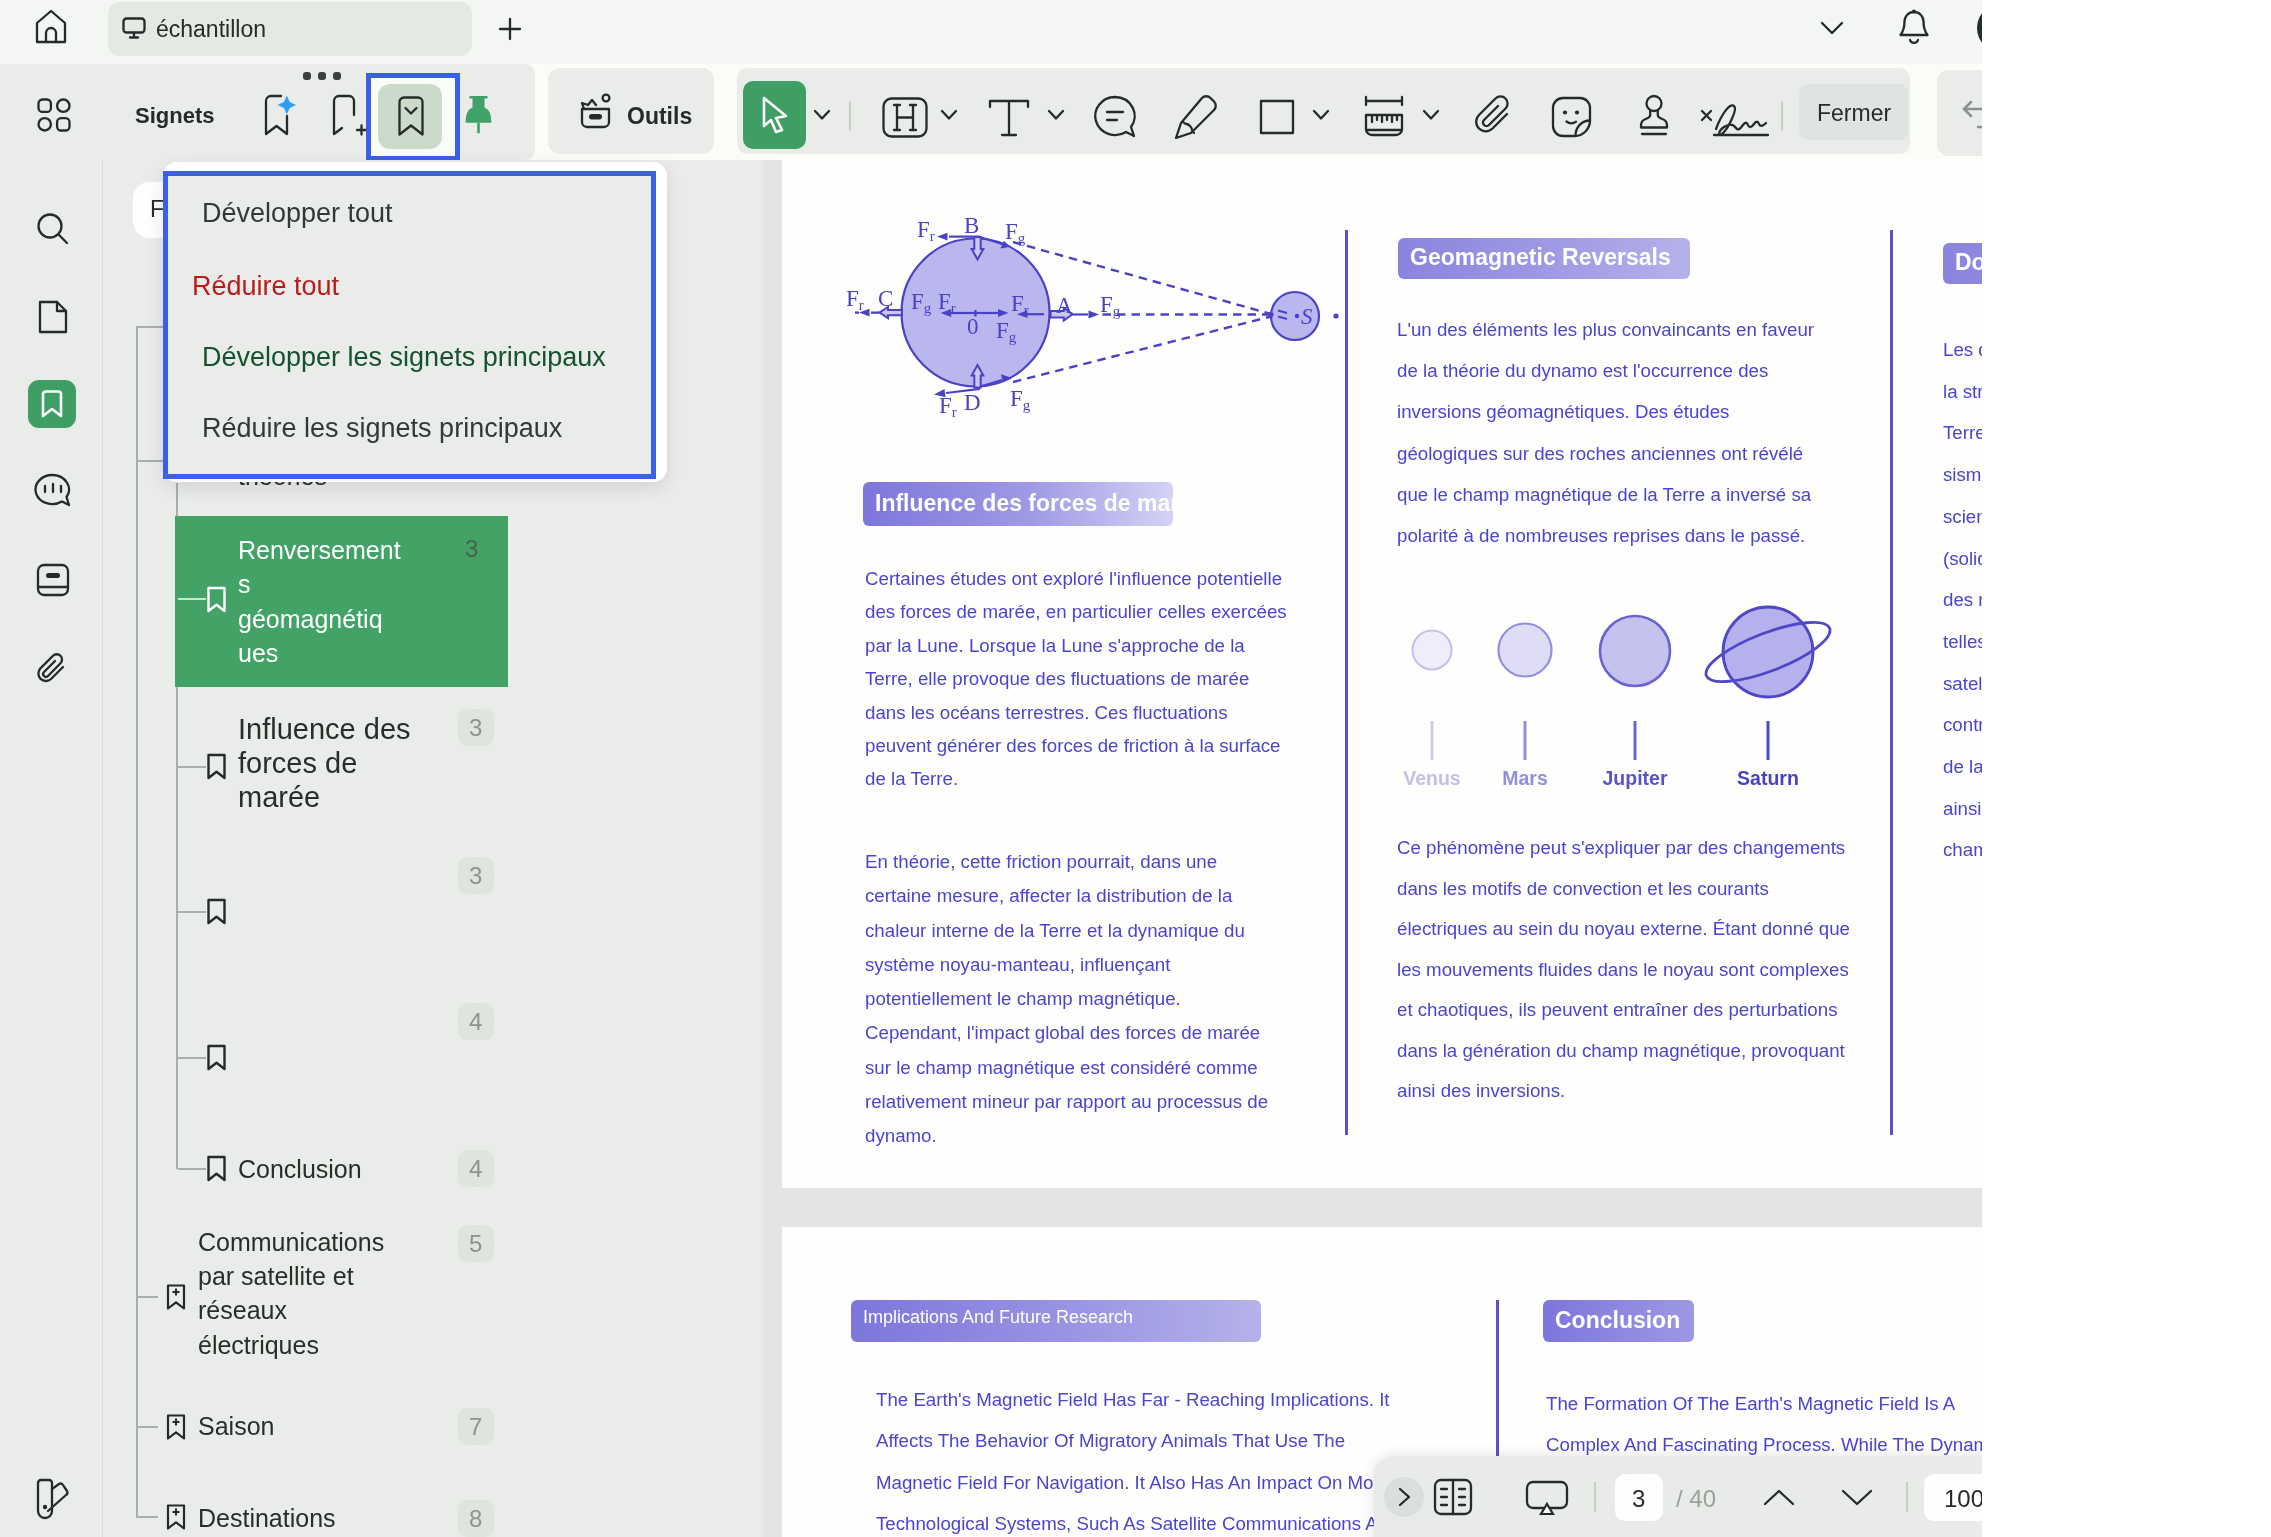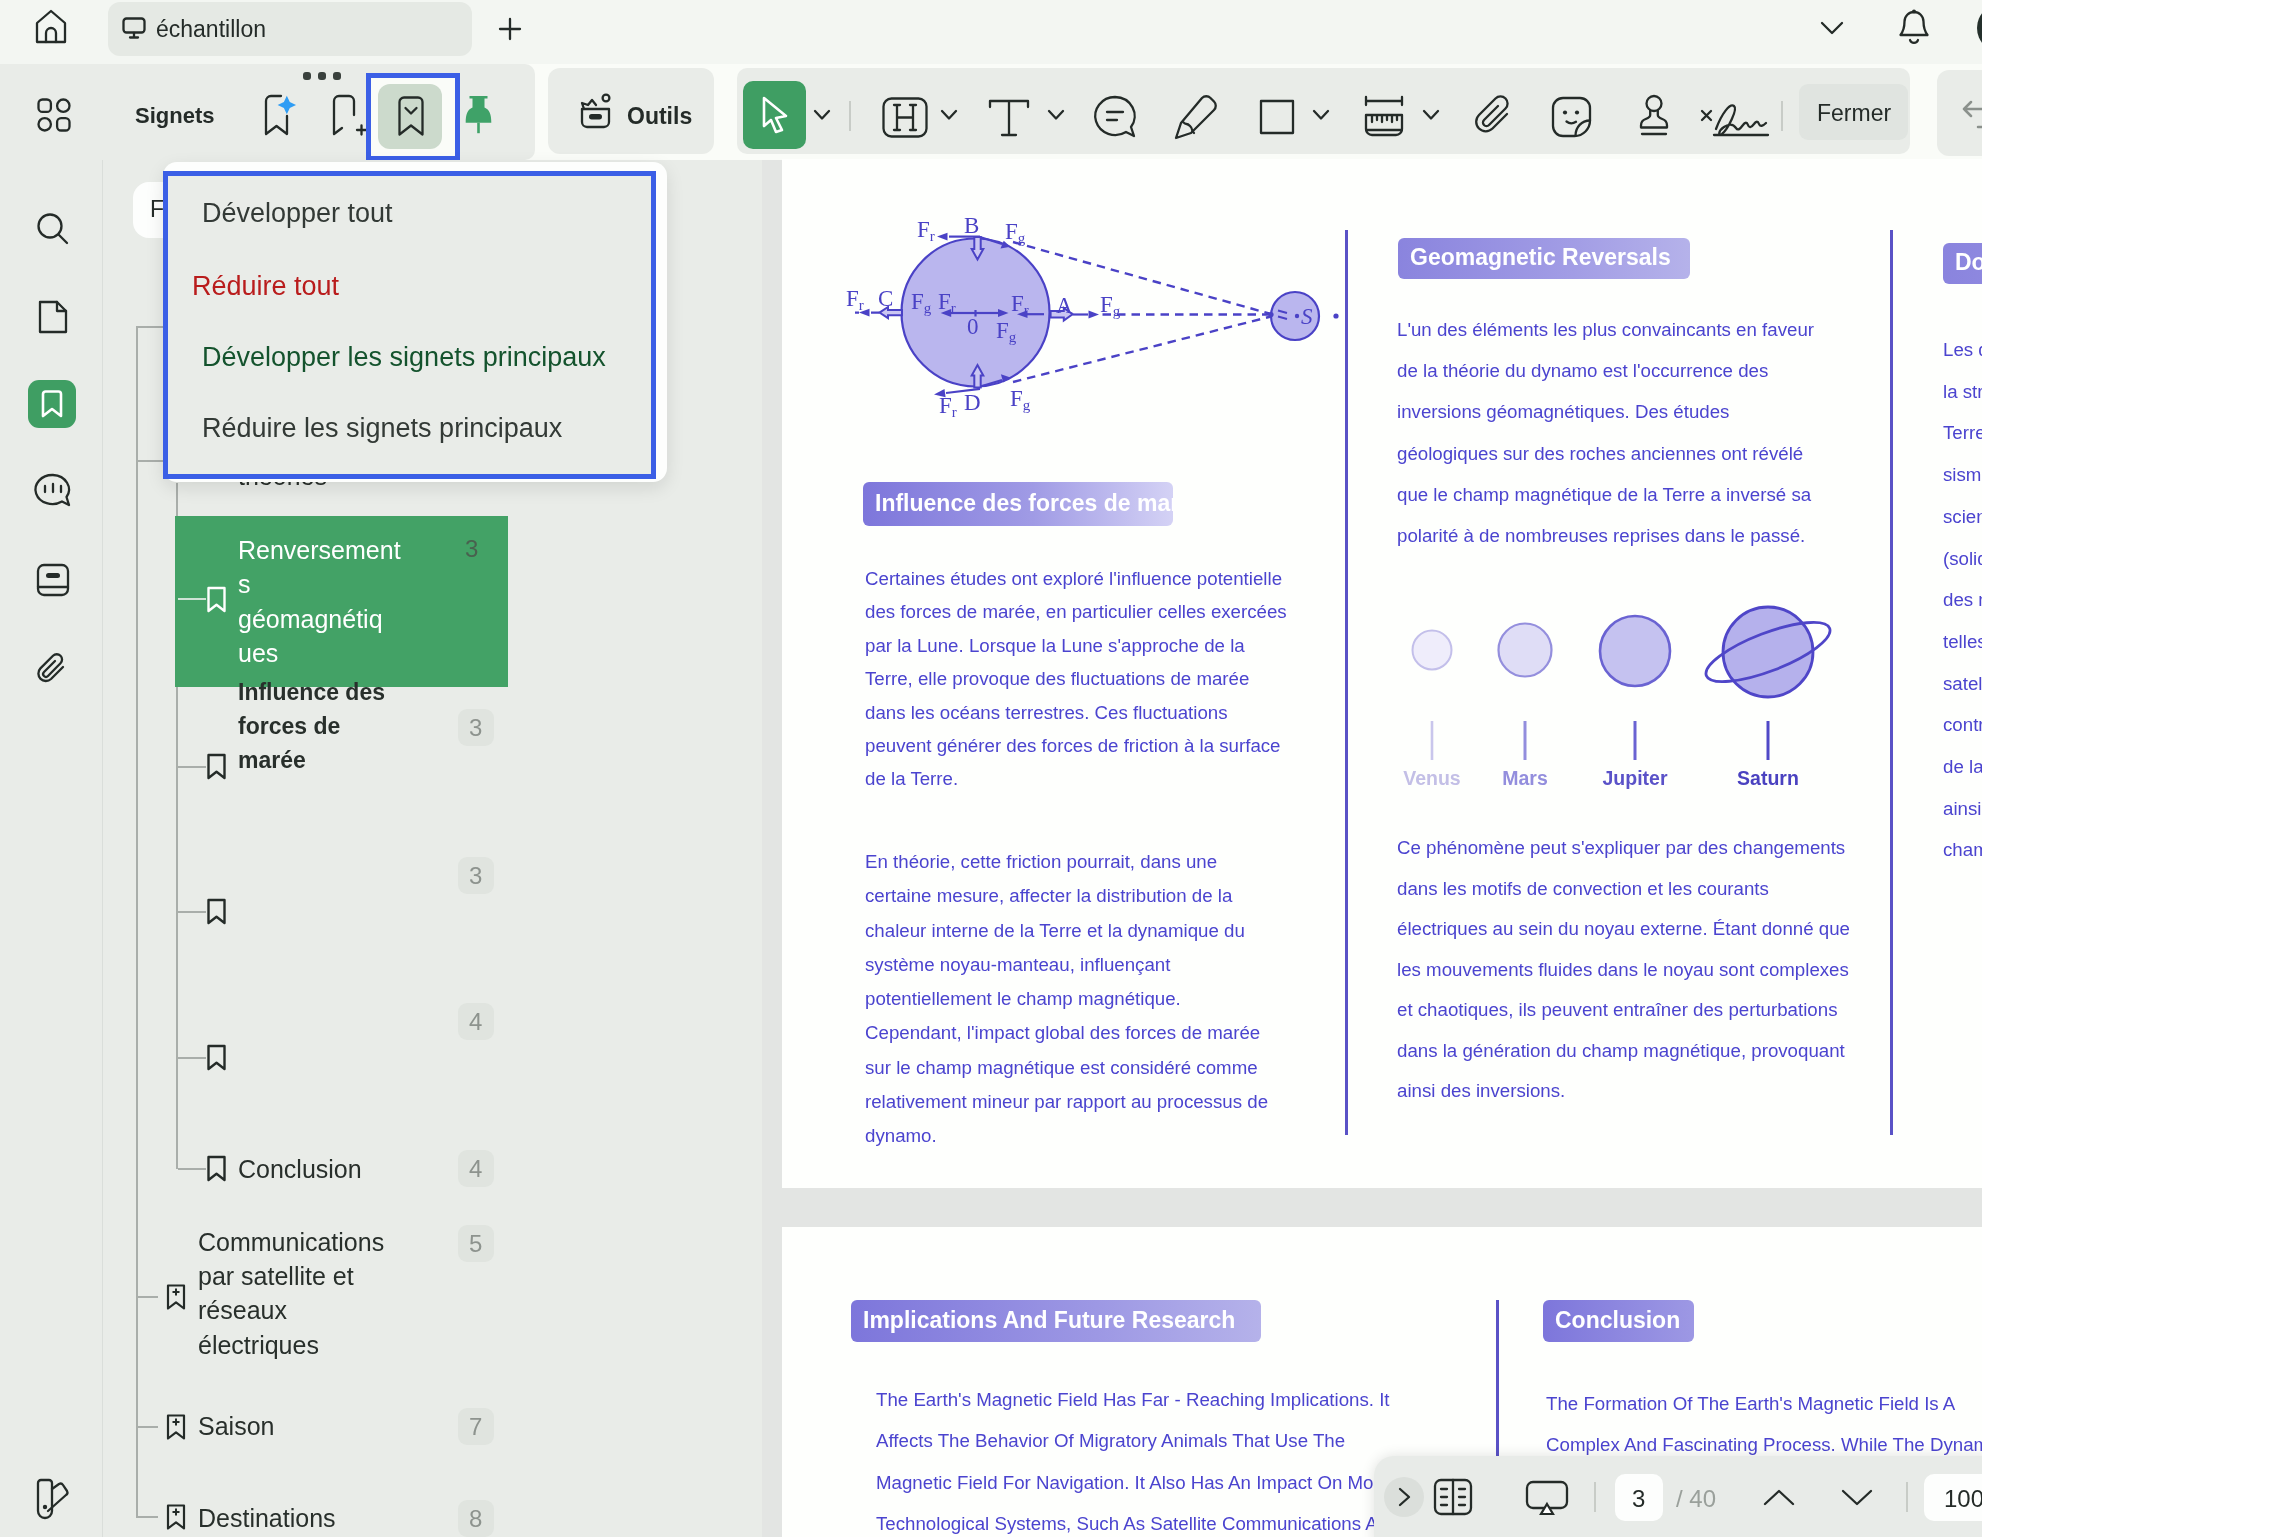--- a/index.html
+++ b/index.html
@@ -248,21 +248,21 @@
 <svg style="left:207px;top:586px" width="19" height="27" viewBox="0 0 19 27">
   <path d="M1.5 25 V2 h16 v23 l-8 -6.2 Z" fill="none" stroke="#fff" stroke-width="2.4" stroke-linejoin="round"></path>
 </svg>
 <div class="abs" style="left:238px;top:533px;width:230px;font-size:25px;line-height:34.4px;color:#fff;">Renversement<br>s<br>géomagnétiq<br>ues</div>
 <div class="abs" style="left:465px;top:535px;font-size:24px;color:#49614f;">3</div>
 
 <div class="abs" style="left:178px;top:766px;width:28px;height:1.6px;background:#a9aeaa;"></div>
 <svg style="left:207px;top:753px" width="19" height="27" viewBox="0 0 19 27">
       <path d="M1.5 25 V2 h16 v23 l-8 -6.2 Z" fill="none" stroke="#242b28" stroke-width="2.4" stroke-linejoin="round"></path>
     </svg>
-<div class="abs" style="left:238px;top:676px;width:230px;font-size:23px;line-height:33.8px;color:#282f2b;font-weight:bold;">Influence des<br>forces de<br>marée</div>
+<div class="abs" style="left:238px;top:713px;width:230px;font-size:29px;line-height:33.8px;color:#282f2b;">Influence des<br>forces de<br>marée</div>
 <div class="abs" style="left:458px;top:709px;width:36px;height:37px;background:#e0e4df;border-radius:9px;"></div>
 <div class="abs" style="left:469px;top:714px;font-size:24px;color:#8d938e;">3</div>
 
 <div class="abs" style="left:178px;top:911px;width:28px;height:1.6px;background:#a9aeaa;"></div>
 <svg style="left:207px;top:898px" width="19" height="27" viewBox="0 0 19 27">
       <path d="M1.5 25 V2 h16 v23 l-8 -6.2 Z" fill="none" stroke="#242b28" stroke-width="2.4" stroke-linejoin="round"></path>
     </svg>
 <div class="abs" style="left:458px;top:857px;width:36px;height:37px;background:#e0e4df;border-radius:9px;"></div>
 <div class="abs" style="left:469px;top:862px;font-size:24px;color:#8d938e;">3</div>
 
@@ -408,21 +408,21 @@
 <div class="abs" style="left:1397px;top:828px;width:480px;font-size:18.7px;line-height:40.5px;color:#4b44cf;">Ce phénomène peut s'expliquer par des changements<br>dans les motifs de convection et les courants<br>électriques au sein du noyau externe. Étant donné que<br>les mouvements fluides dans le noyau sont complexes<br>et chaotiques, ils peuvent entraîner des perturbations<br>dans la génération du champ magnétique, provoquant<br>ainsi des inversions.</div>
 
 <div class="abs" style="left:1890px;top:230px;width:3px;height:905px;background:#5a52c6;"></div>
 
 <div class="abs" style="left:1943px;top:243px;width:340px;height:41px;border-radius:6px;background:linear-gradient(90deg,#8a84de 0%,#a8a3e7 100%);overflow:hidden;white-space:nowrap;">
   <div class="abs" style="left:12px;top:6px;font-size:23px;font-weight:bold;color:#fff;">Données sismiques et géodésiques</div>
 </div>
 <div class="abs" style="left:1943px;top:329px;width:340px;font-size:18.7px;line-height:41.7px;color:#4b44cf;white-space:nowrap;">Les données sismiques offrent des aperçus<br>la structure et les propriétés de l'intérieur<br>Terre. En analysant comment les ondes<br>sismiques se déplacent à travers le noyau<br>scientifiques peuvent déterminer l'état ph<br>(solide ou fluide), la composition et la den<br>des matériaux. Les mesures géodésiques<br>telles que celles provenant d'enquêtes pa<br>satellite sur la gravité et le champ magné<br>contribuent également à notre compréhe<br>de la dynamique du noyau et de la mant<br>ainsi que du processus de génération du<br>champ magnétique.</div>
 
 <div class="abs" style="left:851px;top:1300px;width:410px;height:42px;border-radius:6px;background:linear-gradient(90deg,#7d76db 0%,#9d98e4 60%,#b5b2ea 100%);overflow:hidden;white-space:nowrap;">
-  <div class="abs" style="left:12px;top:7px;font-size:23px;font-weight:bold;color:#fff;">Implications And Future Research</div>
+  <div class="abs" style="left:12px;top:7px;font-size:18px;font-weight:normal;color:#fff;">Implications And Future Research</div>
 </div>
 <div class="abs" style="left:876px;top:1379px;width:560px;font-size:18.7px;line-height:41.3px;color:#4b44cf;">The Earth's Magnetic Field Has Far - Reaching Implications. It<br>Affects The Behavior Of Migratory Animals That Use The<br>Magnetic Field For Navigation. It Also Has An Impact On Mode<br>Technological Systems, Such As Satellite Communications And</div>
 <div class="abs" style="left:1496px;top:1300px;width:3px;height:237px;background:#5a52c6;"></div>
 <div class="abs" style="left:1543px;top:1300px;width:151px;height:42px;border-radius:6px;background:linear-gradient(90deg,#7d76db 0%,#9d98e4 100%);overflow:hidden;white-space:nowrap;">
   <div class="abs" style="left:12px;top:7px;font-size:23px;font-weight:bold;color:#fff;">Conclusion</div>
 </div>
 <div class="abs" style="left:1546px;top:1383px;width:560px;font-size:18.7px;line-height:41.3px;color:#4b44cf;">The Formation Of The Earth's Magnetic Field Is A<br>Complex And Fascinating Process. While The Dynamo</div>
 
 <div class="abs" style="left:1374px;top:1456px;width:897px;height:90px;background:#e8ebe8;border-radius:20px 0 0 0;box-shadow:0 0 14px rgba(0,0,0,0.12);"></div>
 <div class="abs" style="left:1384px;top:1477px;width:40px;height:40px;border-radius:50%;background:#dbdfdb;"></div>

